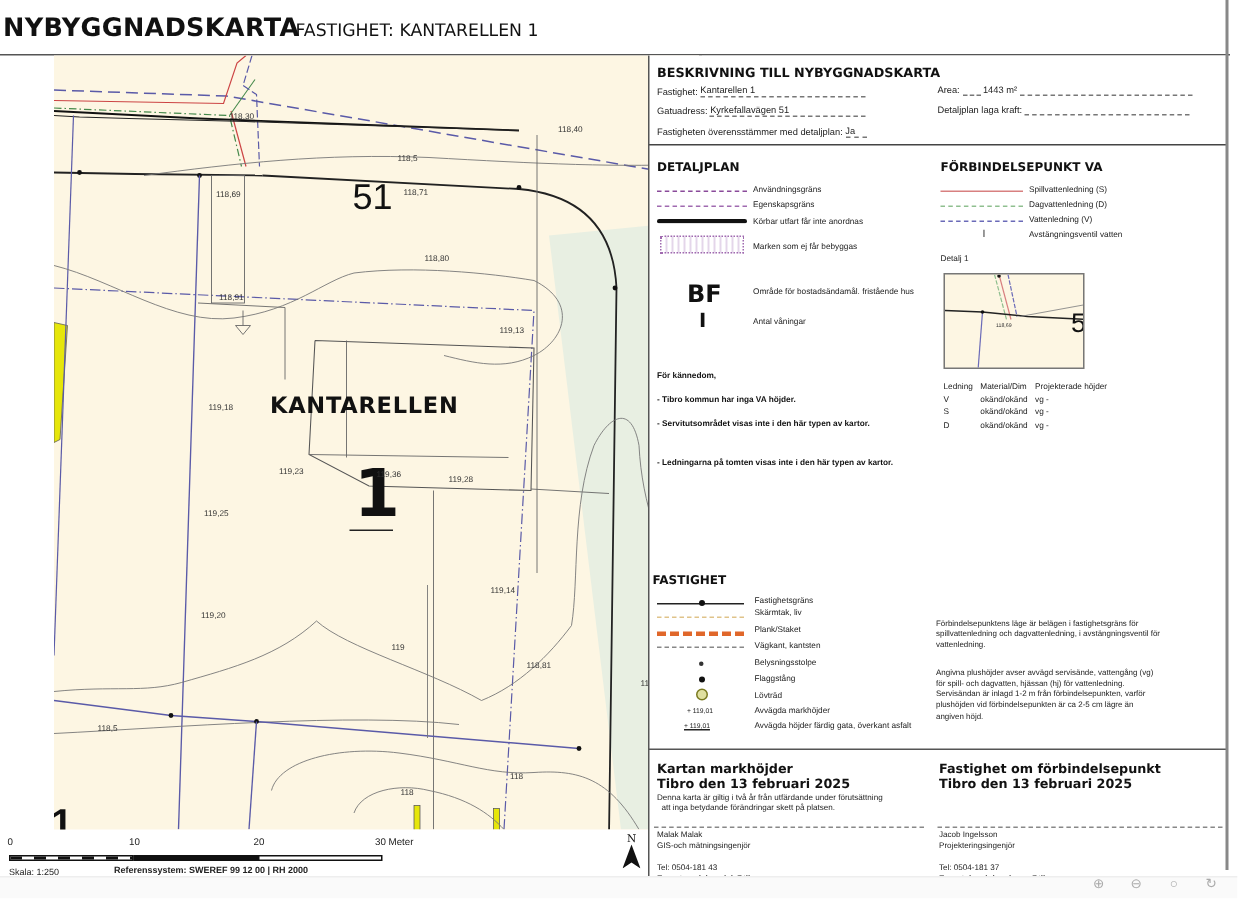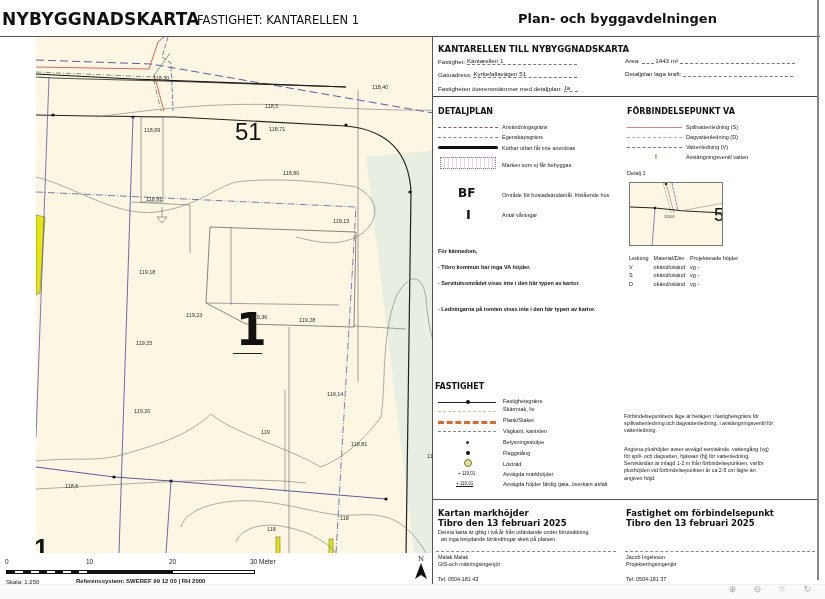--- a/index.html
+++ b/index.html
@@ -54,21 +54,20 @@
   .tool-btn { font-size: 9px; color: #aaa; cursor: pointer; width: 16px; text-align: center; }
   .bottom-bar { position: absolute; left: 0; top: 584px; width: 825px; height: 15px; background: #fafafa; border-top: 1px solid #eee; }
 </style>
 </head>
 <body>
 
 <div class="page">
 
   <div class="title-main">NYBYGGNADSKARTA</div>
   <div class="title-sub">FASTIGHET: KANTARELLEN 1</div>
-  <div class="dept">Plan- och byggavdelningen</div>
   <div class="outer-border"></div>
 
   <div class="map">
     <svg width="432" height="516" viewBox="0 0 432 516">
 
       <polygon points="330,120 432,110 432,516 378,516" fill="#e8efe2"></polygon>
 
       <polygon points="0,178 9,180 4,256 0,258" fill="#e6e60a" stroke="#555" stroke-width="0.5"></polygon>
       <rect x="240" y="500" width="4" height="18" fill="#e6e60a" stroke="#555" stroke-width="0.5"></rect>
       <rect x="293" y="502" width="4" height="16" fill="#e6e60a" stroke="#555" stroke-width="0.5"></rect>
@@ -144,20 +143,21 @@
     <div class="maplabel" style="left:291px;top:354px;">119,14</div>
     <div class="maplabel" style="left:315px;top:404px;">118,81</div>
     <div class="maplabel" style="left:391px;top:416px;">118,26</div>
     <div class="maplabel" style="left:29px;top:446px;">118,5</div>
     <div class="maplabel" style="left:117px;top:38px;">118,30</div>
     <div class="maplabel" style="left:225px;top:392px;">119</div>
     <div class="maplabel" style="left:304px;top:478px;">118</div>
     <div class="maplabel" style="left:231px;top:489px;">118</div>
 
     <div class="big-51">51</div>
+    <div class="kant">KANTARELLEN</div>
     <div class="big-1">1</div>
     <div class="maplabel" style="left:215px;top:277px;">119,36</div>
     <div class="big-1-line"></div>
     <div class="big-1-left">1</div>
   </div>
 
   <div class="scale">
     <div class="tick" style="left:5px;">0</div>
     <div class="tick" style="left:86px;">10</div>
     <div class="tick" style="left:169px;">20</div>
@@ -170,21 +170,21 @@
   </div>
   <div class="north">
     <div class="n">N</div>
     <svg width="12" height="16">
         <polygon points="6,0 12,16 6,12 0,16" fill="#111"></polygon>
       </svg>
   </div>
 
   <div class="panel">
     <div class="hdr-box">
-      <div class="hdr-title">KANTARELLEN TILL NYBYGGNADSKARTA</div>
+      <div class="hdr-title">BESKRIVNING TILL NYBYGGNADSKARTA</div>
       <div class="row" style="left:6px;top:20px;">
         <span>Fastighet:</span>
         <span class="dashfill" style="width:110px;">Kantarellen 1</span>
       </div>
       <div class="row" style="left:193px;top:20px;">
         <span>Area:</span>
         <span class="dashfill" style="width:12px;"></span>
         <span>1443</span>
         <span>m²</span>
         <span class="dashfill" style="width:115px;"></span>
@@ -206,21 +206,21 @@
 
   <div class="sec-title" style="left:438px;top:107px;">DETALJPLAN</div>
   <div class="leg-line" style="left:438px;top:127px;width:60px;border-top:1.5px dashed #8a4a9a;"></div>
   <div class="leg-text" style="left:502px;top:124px;">Användningsgräns</div>
   <div class="leg-line" style="left:438px;top:137px;width:60px;border-top:1px dashed #a06ab0;"></div>
   <div class="leg-text" style="left:502px;top:134px;">Egenskapsgräns</div>
   <div class="leg-line" style="left:438px;top:146px;width:60px;border-top:3px solid #111;border-radius:2px;"></div>
   <div class="leg-text" style="left:502px;top:145px;">Körbar utfart får inte anordnas</div>
   <div style="position:absolute;left:440px;top:157px;width:56px;height:12px;border:1px dotted #a06ab0;background:repeating-linear-gradient(90deg,transparent 0 3px,#e4d6ea 3px 4px);"></div>
   <div class="leg-text" style="left:502px;top:162px;">Marken som ej får bebyggas</div>
-  <div style="position:absolute;left:458px;top:186px;font-size:12px;font-weight:900;font-family:'DejaVu Sans',sans-serif;">BF</div>
+  <div style="position:absolute;left:458px;top:186px;font-size:16px;font-weight:900;font-family:'DejaVu Sans',sans-serif;">BF</div>
   <div class="leg-text" style="left:502px;top:192px;">Område för bostadsändamål. fristående hus</div>
   <div style="position:absolute;left:466px;top:207px;font-size:13px;font-weight:900;font-family:'DejaVu Sans',sans-serif;">I</div>
   <div class="leg-text" style="left:502px;top:212px;">Antal våningar</div>
 
   <div class="note" style="left:438px;top:248px;">För kännedom,</div>
   <div class="note" style="left:438px;top:264px;width:170px;">- Tibro kommun har inga VA höjder.</div>
   <div class="note" style="left:438px;top:280px;width:160px;">- Servitutsområdet visas inte i den här typen av kartor.</div>
   <div class="note" style="left:438px;top:306px;width:165px;">- Ledningarna på tomten visas inte i den här typen av kartor.</div>
 
   <div class="sec-title" style="left:627px;top:107px;">FÖRBINDELSEPUNKT VA</div>

